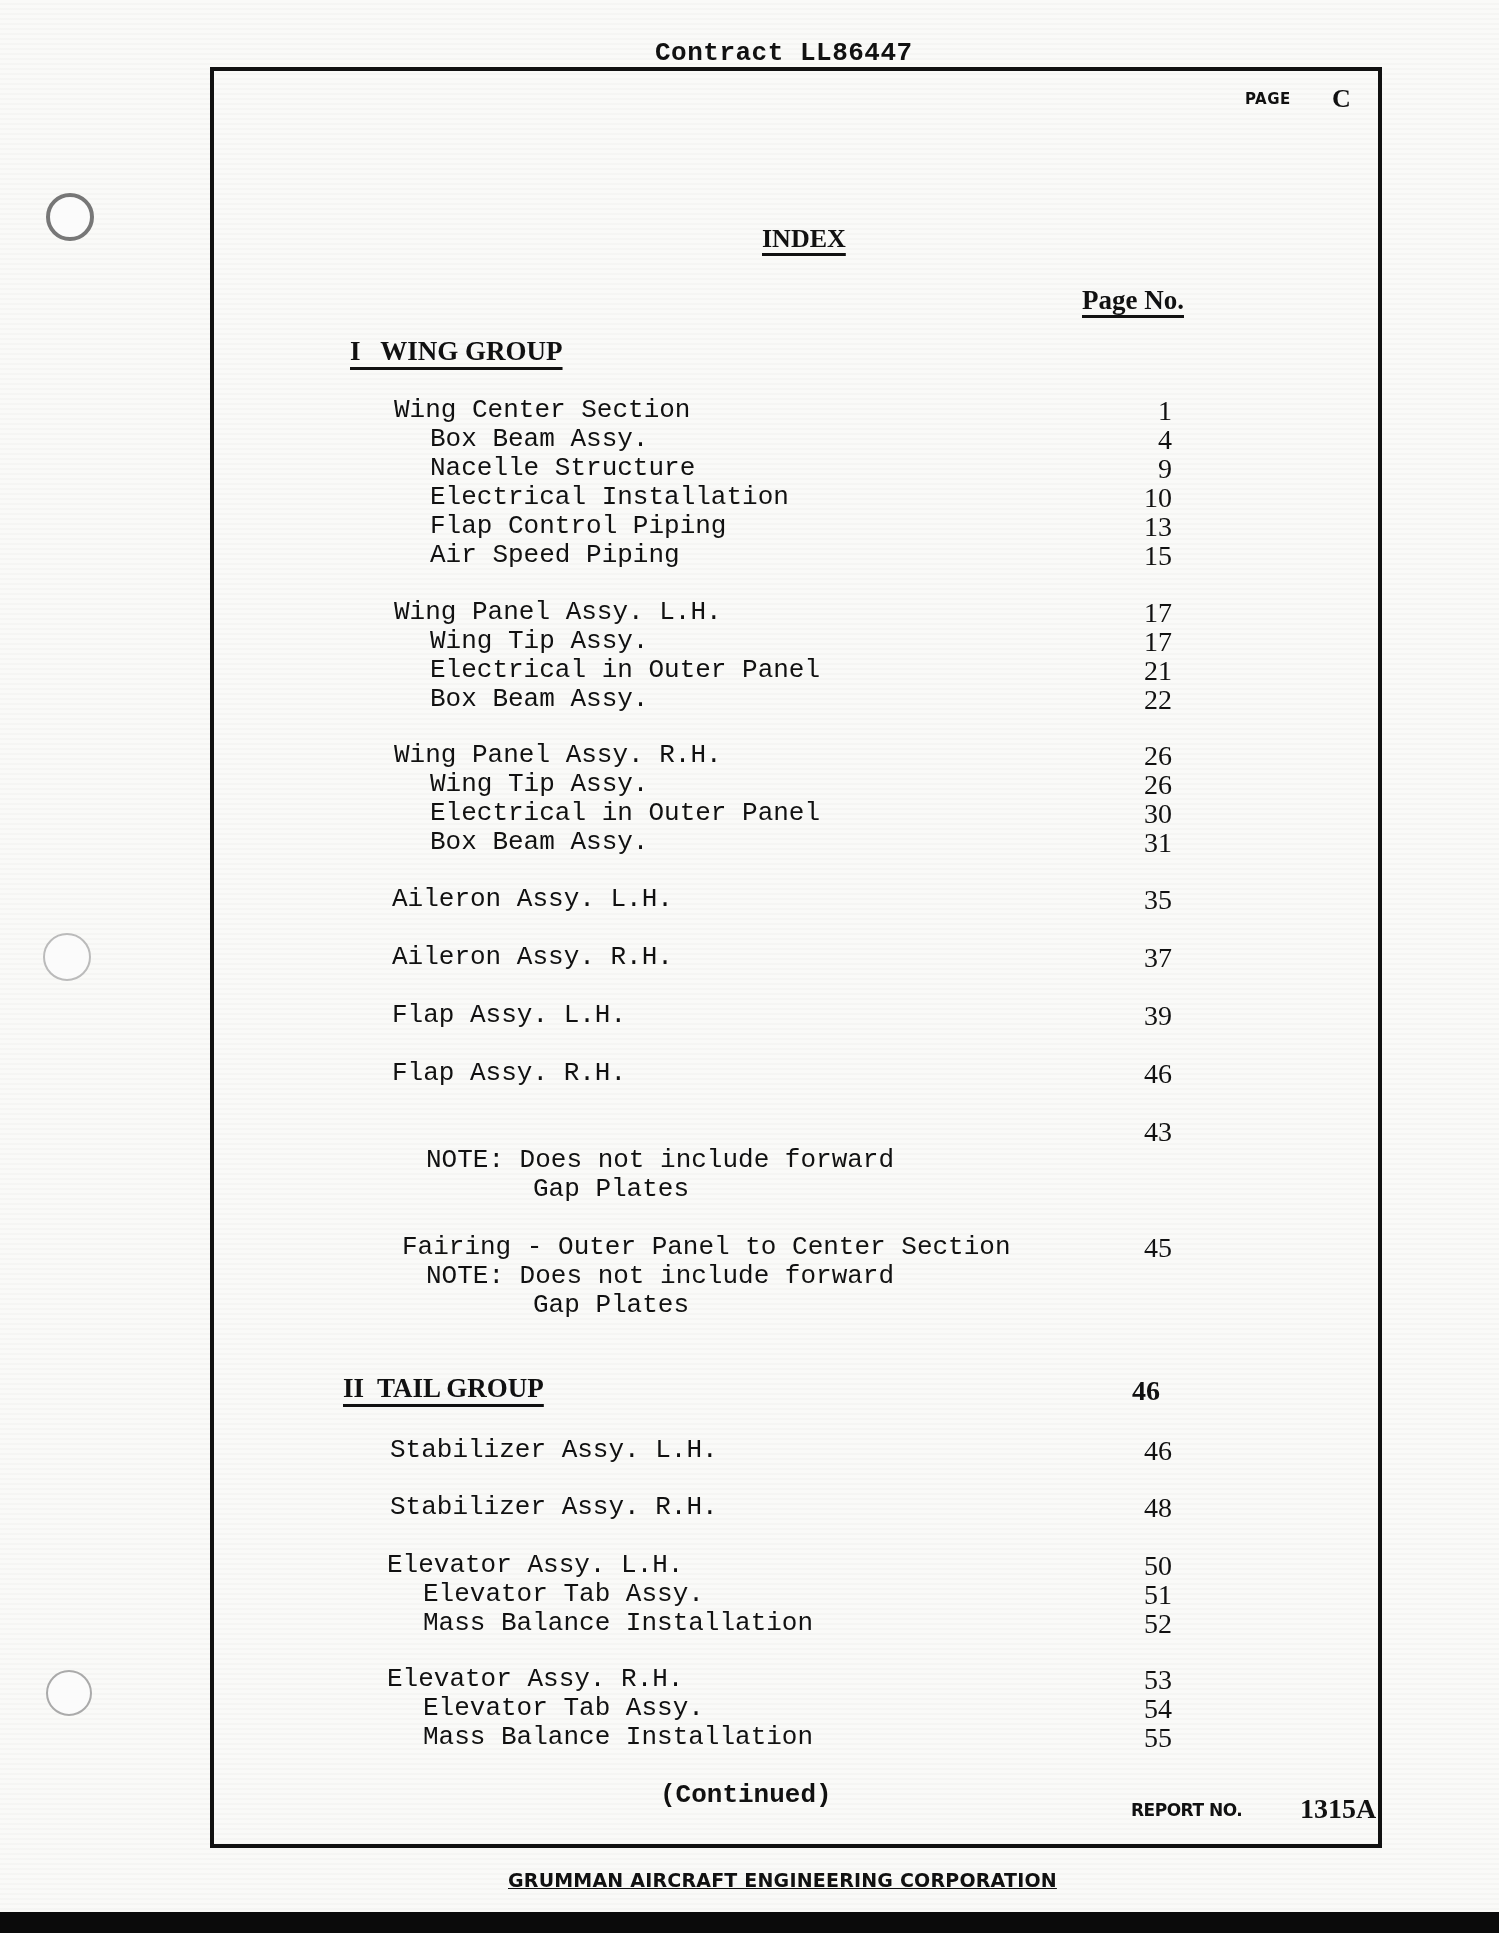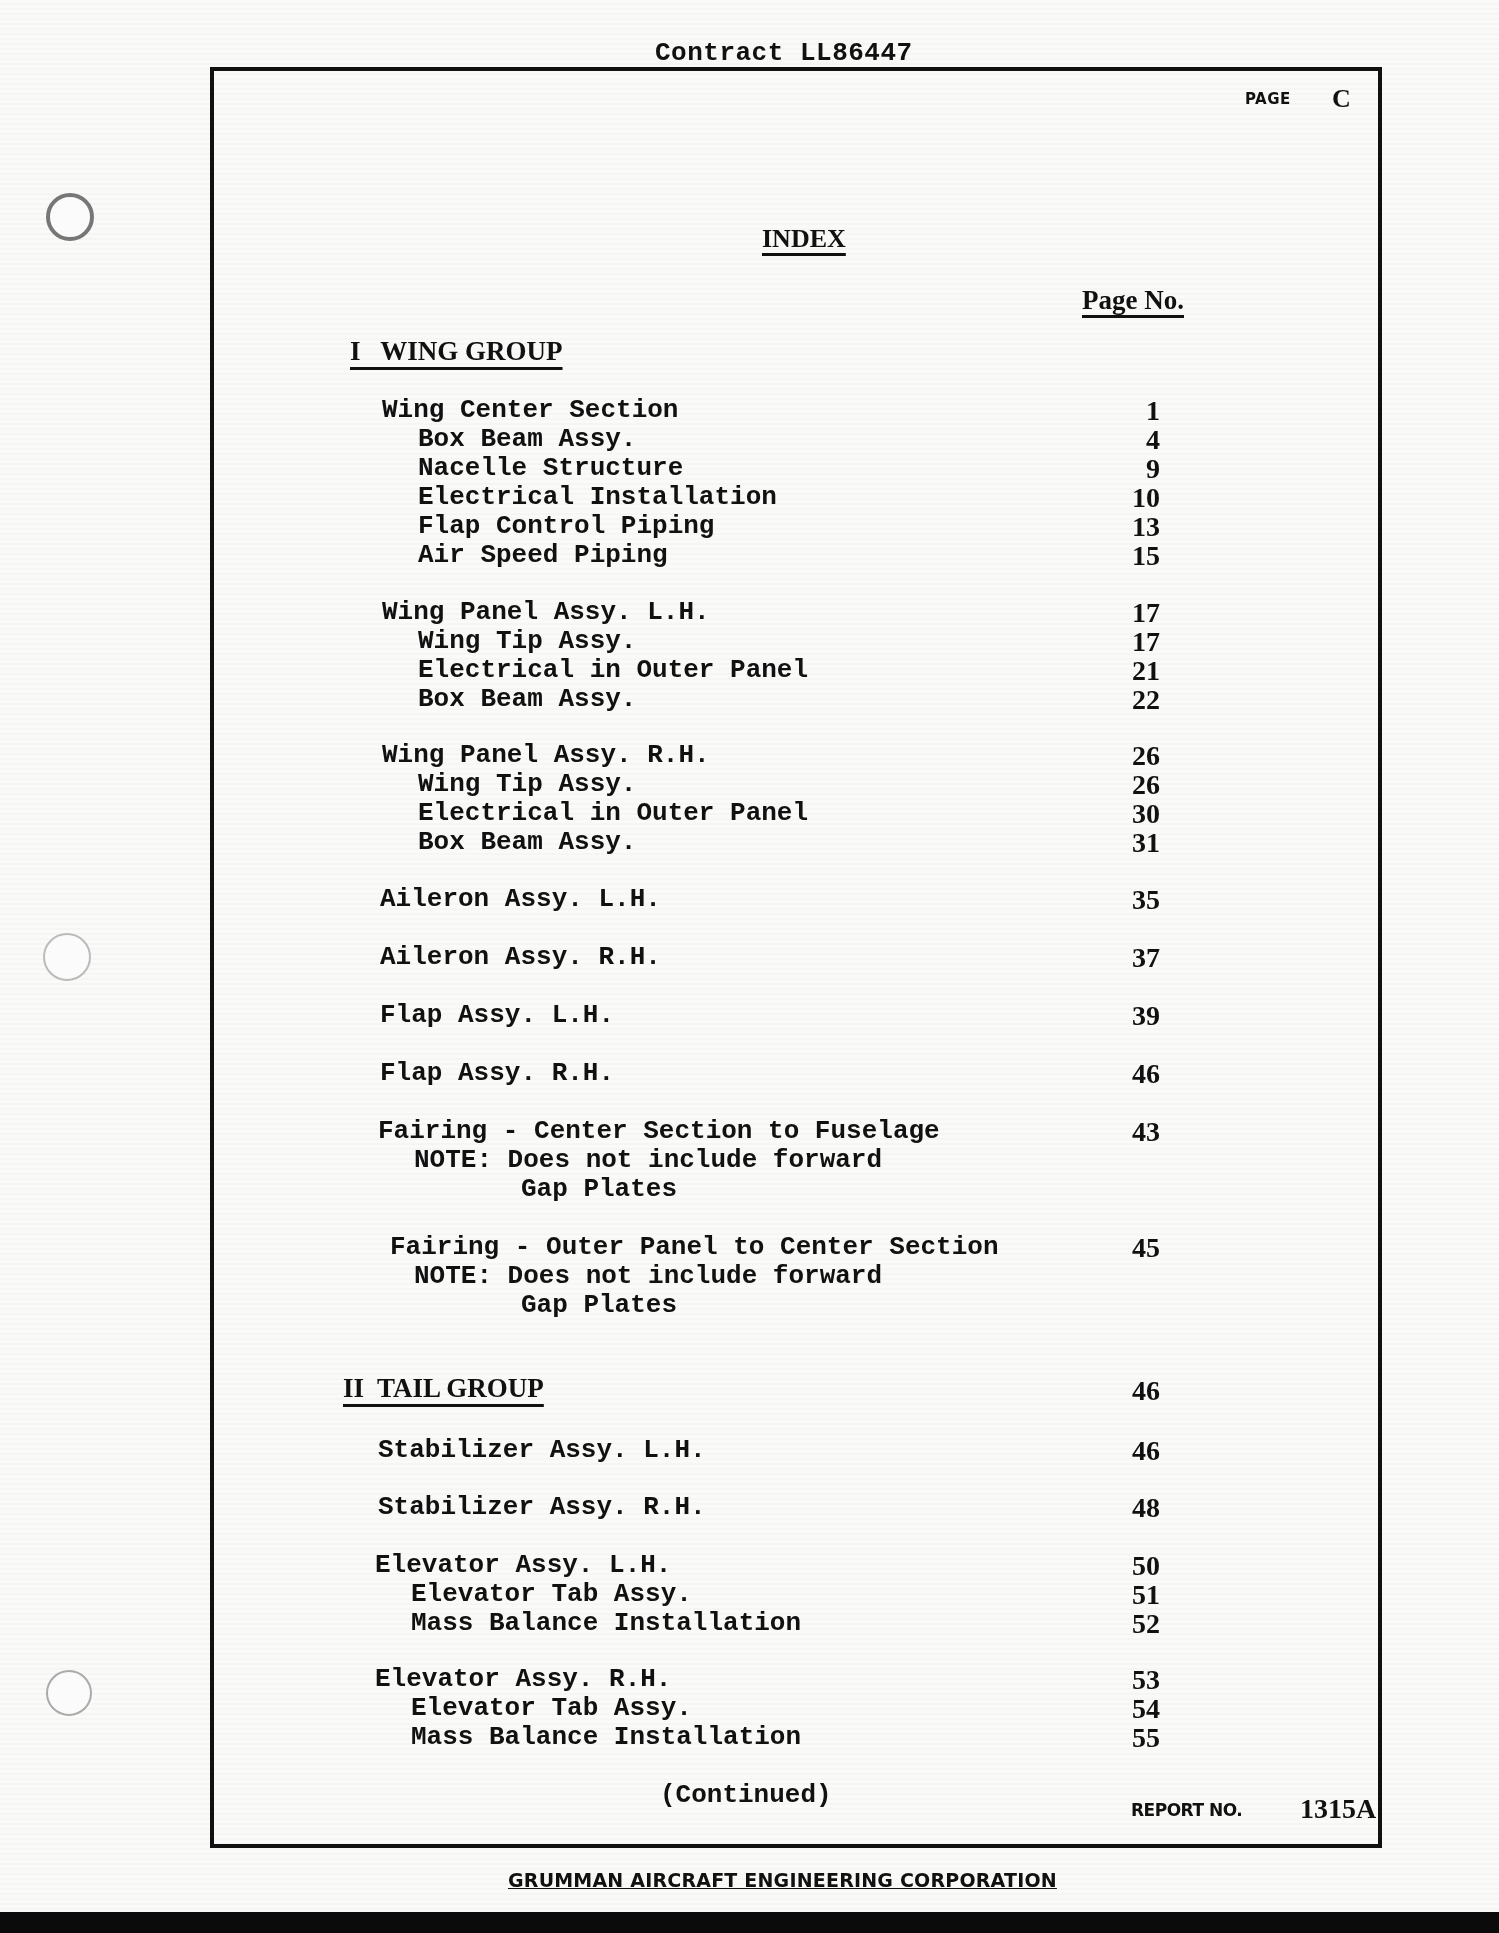--- a/index.html
+++ b/index.html
@@ -51,22 +51,22 @@
       font-family: "Liberation Serif", serif; font-weight: bold; font-size: 27px;
       text-decoration: underline; text-decoration-thickness: 3px; text-underline-offset: 6px;
     }
     .group-heading {
       position: absolute;
       font-family: "Liberation Serif", serif; font-weight: bold; font-size: 27px;
       text-decoration: underline; text-decoration-thickness: 3px; text-underline-offset: 7px;
       white-space: pre;
     }
     .row {
-      position: absolute; left: 0; width: 1459px; height: 29px;
-      font-family: "Liberation Mono", monospace; font-weight: bold; font-size: 26px;
+      position: absolute; left: 12px; width: 1459px; height: 29px;
+      font-family: "Liberation Mono", monospace; font-weight: normal; font-size: 26px;
       line-height: 29px;
     }
     .row .label { position: absolute; white-space: pre; }
     .row .num {
       position: absolute; left: 1100px; width: 60px; text-align: right;
       font-family: "Liberation Serif", serif; font-size: 28px;
     }
     .group-num {
       position: absolute; left: 1100px; width: 60px; text-align: right;
       font-family: "Liberation Serif", serif; font-weight: bold; font-size: 28px;
@@ -179,21 +179,20 @@
 <div class="row" style="top:1001px;">
   <span class="label" style="left:380px;">Flap Assy. L.H.</span>
   <span class="num">39</span>
 </div>
 <div class="row" style="top:1059px;">
   <span class="label" style="left:380px;text-align:center;">Flap Assy. R.H.</span>
   <span class="num">46</span>
 </div>
 
 <div class="row" style="top:1117px;">
-  <span class="label" style="left:378px;">Fairing - Center Section to Fuselage</span>
   <span class="num">43</span>
 </div>
 <div class="row" style="top:1146px;">
   <span class="label" style="left:414px;">NOTE: Does not include forward</span>
   <span class="num"></span>
 </div>
 <div class="row" style="top:1175px;">
   <span class="label" style="left:521px;">Gap Plates</span>
   <span class="num"></span>
 </div>

